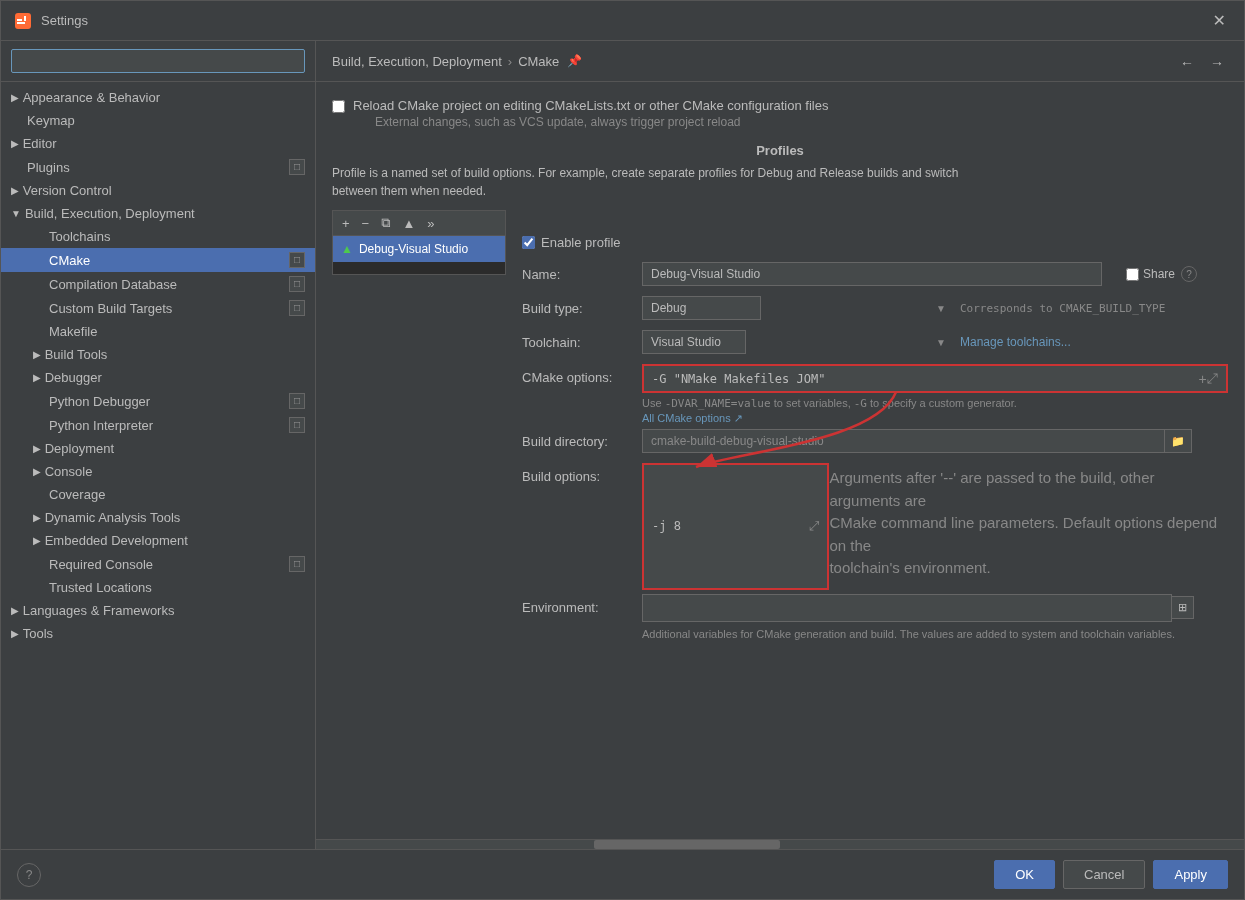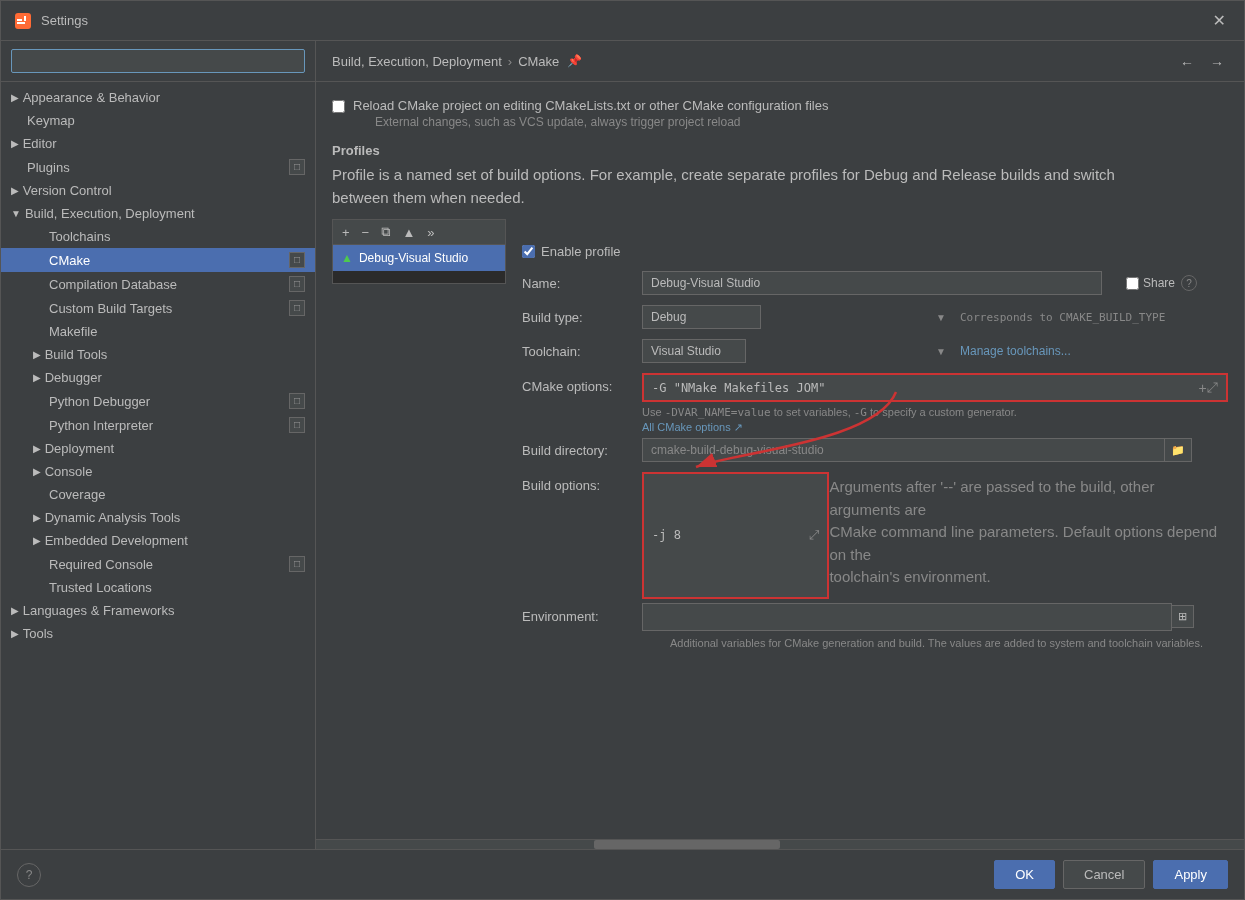--- a/index.html
+++ b/index.html
@@ -199,25 +199,26 @@
       margin-left: 22px;
       margin-top: 2px;
     }
 
     
     .section-label {
       color: #bbbbbb;
       font-size: 13px;
       font-weight: bold;
       margin: 14px 0 6px 0;
+      text-align: center;
     }
 
     .profile-desc {
       color: #bbbbbb;
-      font-size: 15px;
+      font-size: 12px;
       margin-bottom: 10px;
       line-height: 1.5;
     }
 
     
     .profile-toolbar {
       display: flex;
       align-items: center;
       gap: 2px;
       margin-bottom: 0;
@@ -443,21 +444,20 @@
       padding: 4px 6px;
       cursor: pointer;
       font-size: 11px;
     }
 
     .env-hint {
       color: #888;
       font-size: 11px;
       line-height: 1.5;
       margin-top: 4px;
-      margin-left: 28px;
     }
 
     
     .panel-scrollbar {
       height: 10px;
       background: #45494a;
       border-top: 1px solid #555;
       flex-shrink: 0;
       position: relative;
     }

